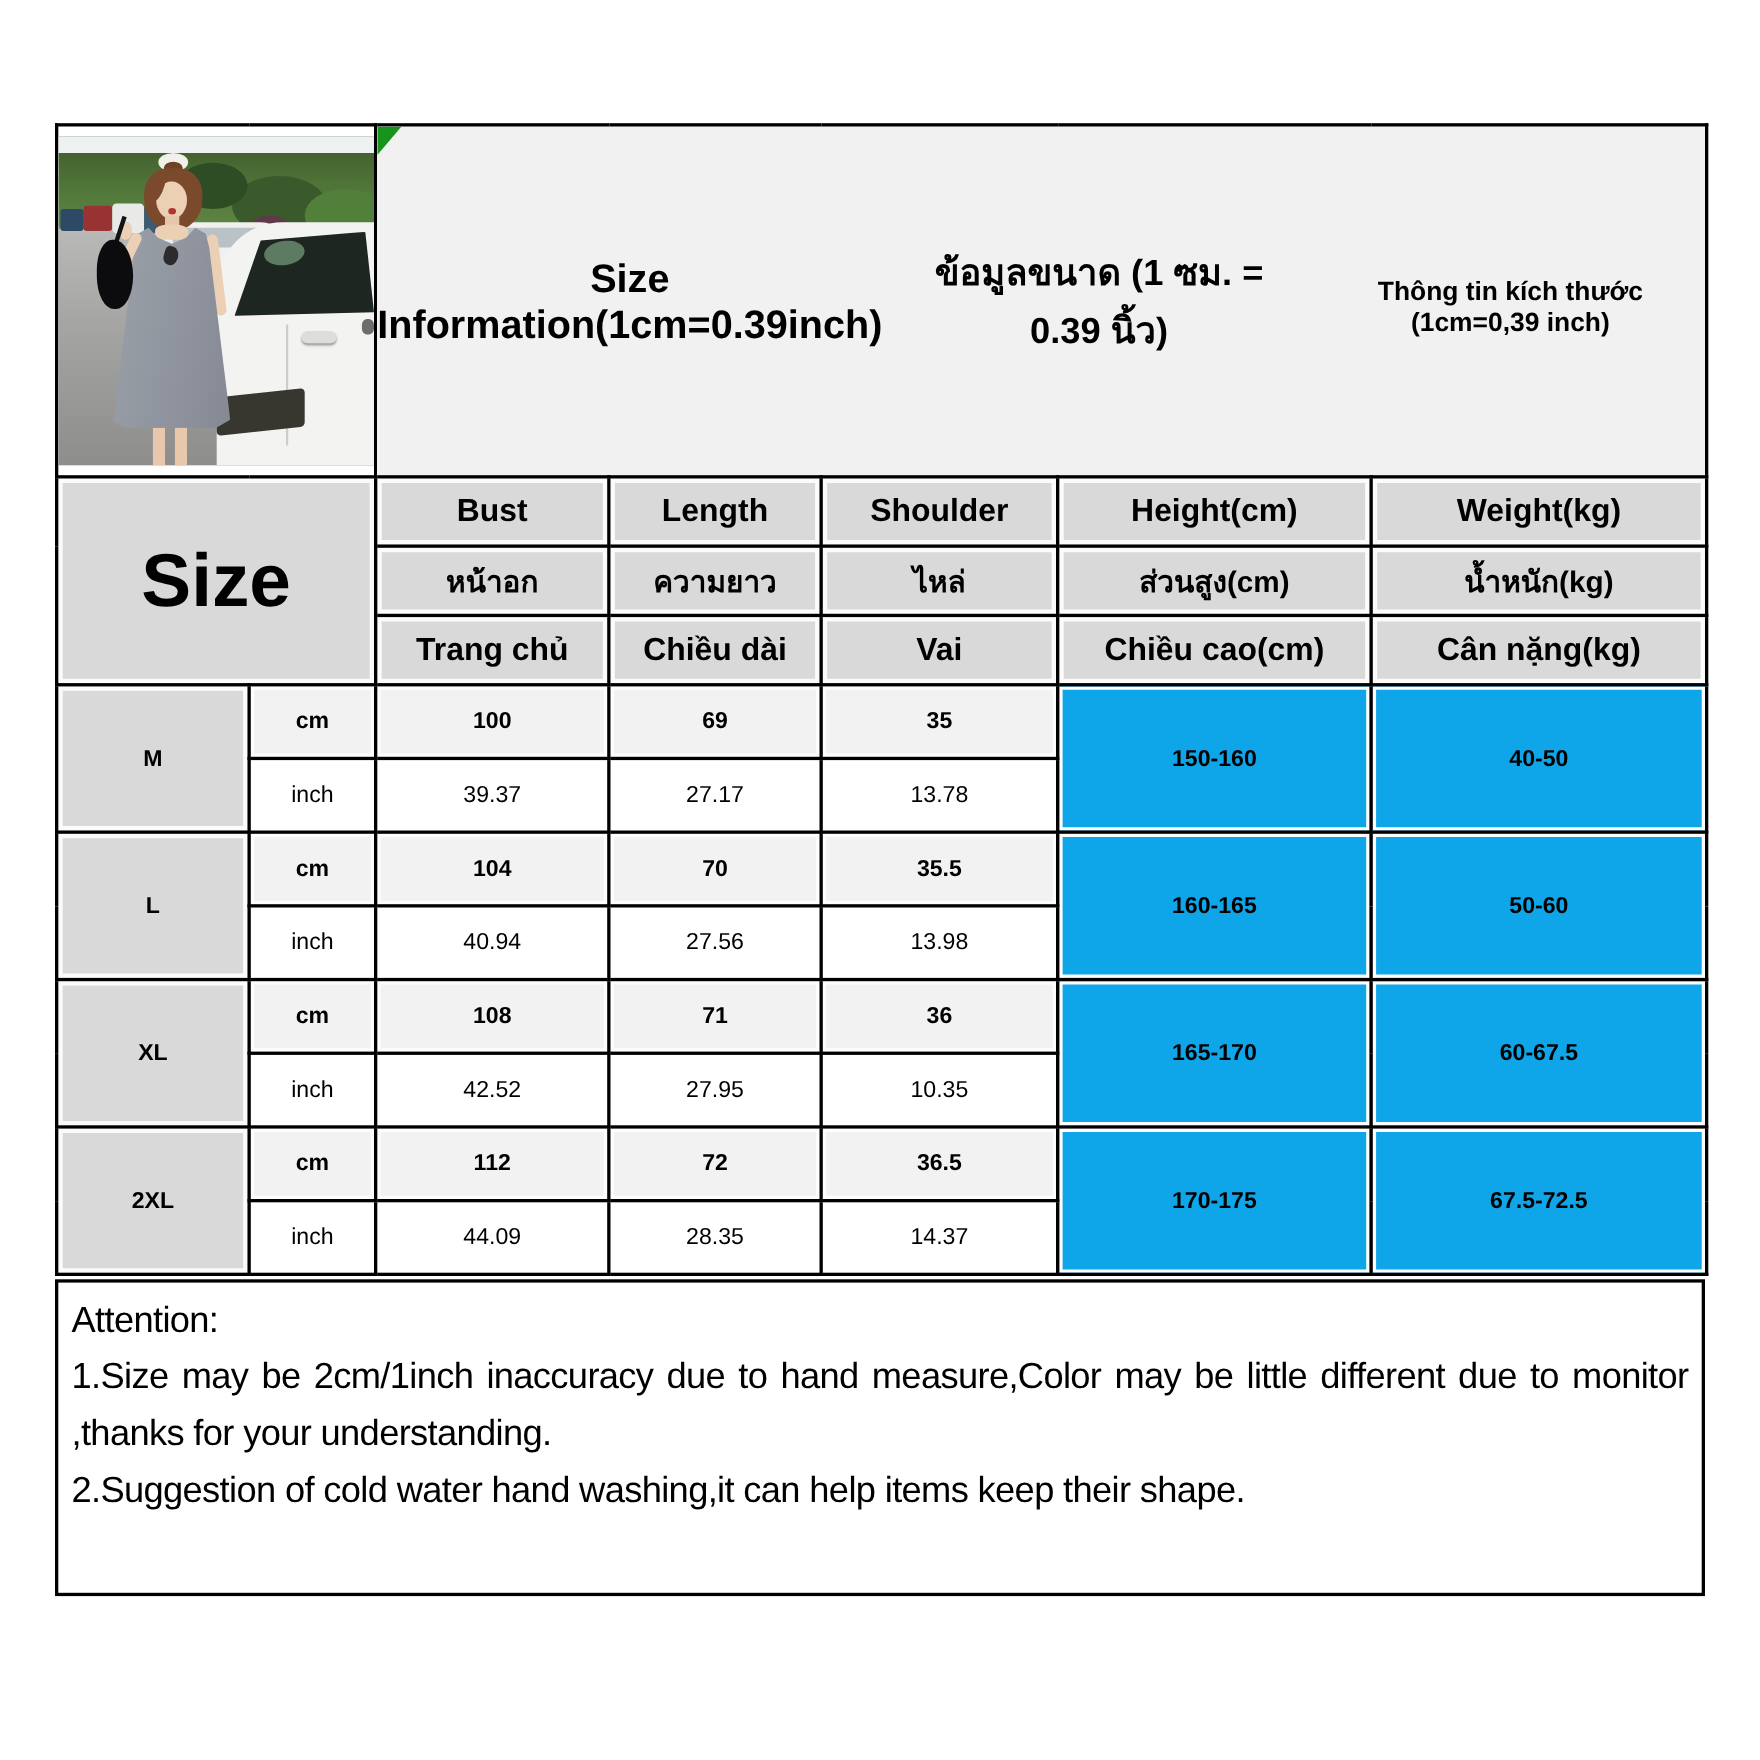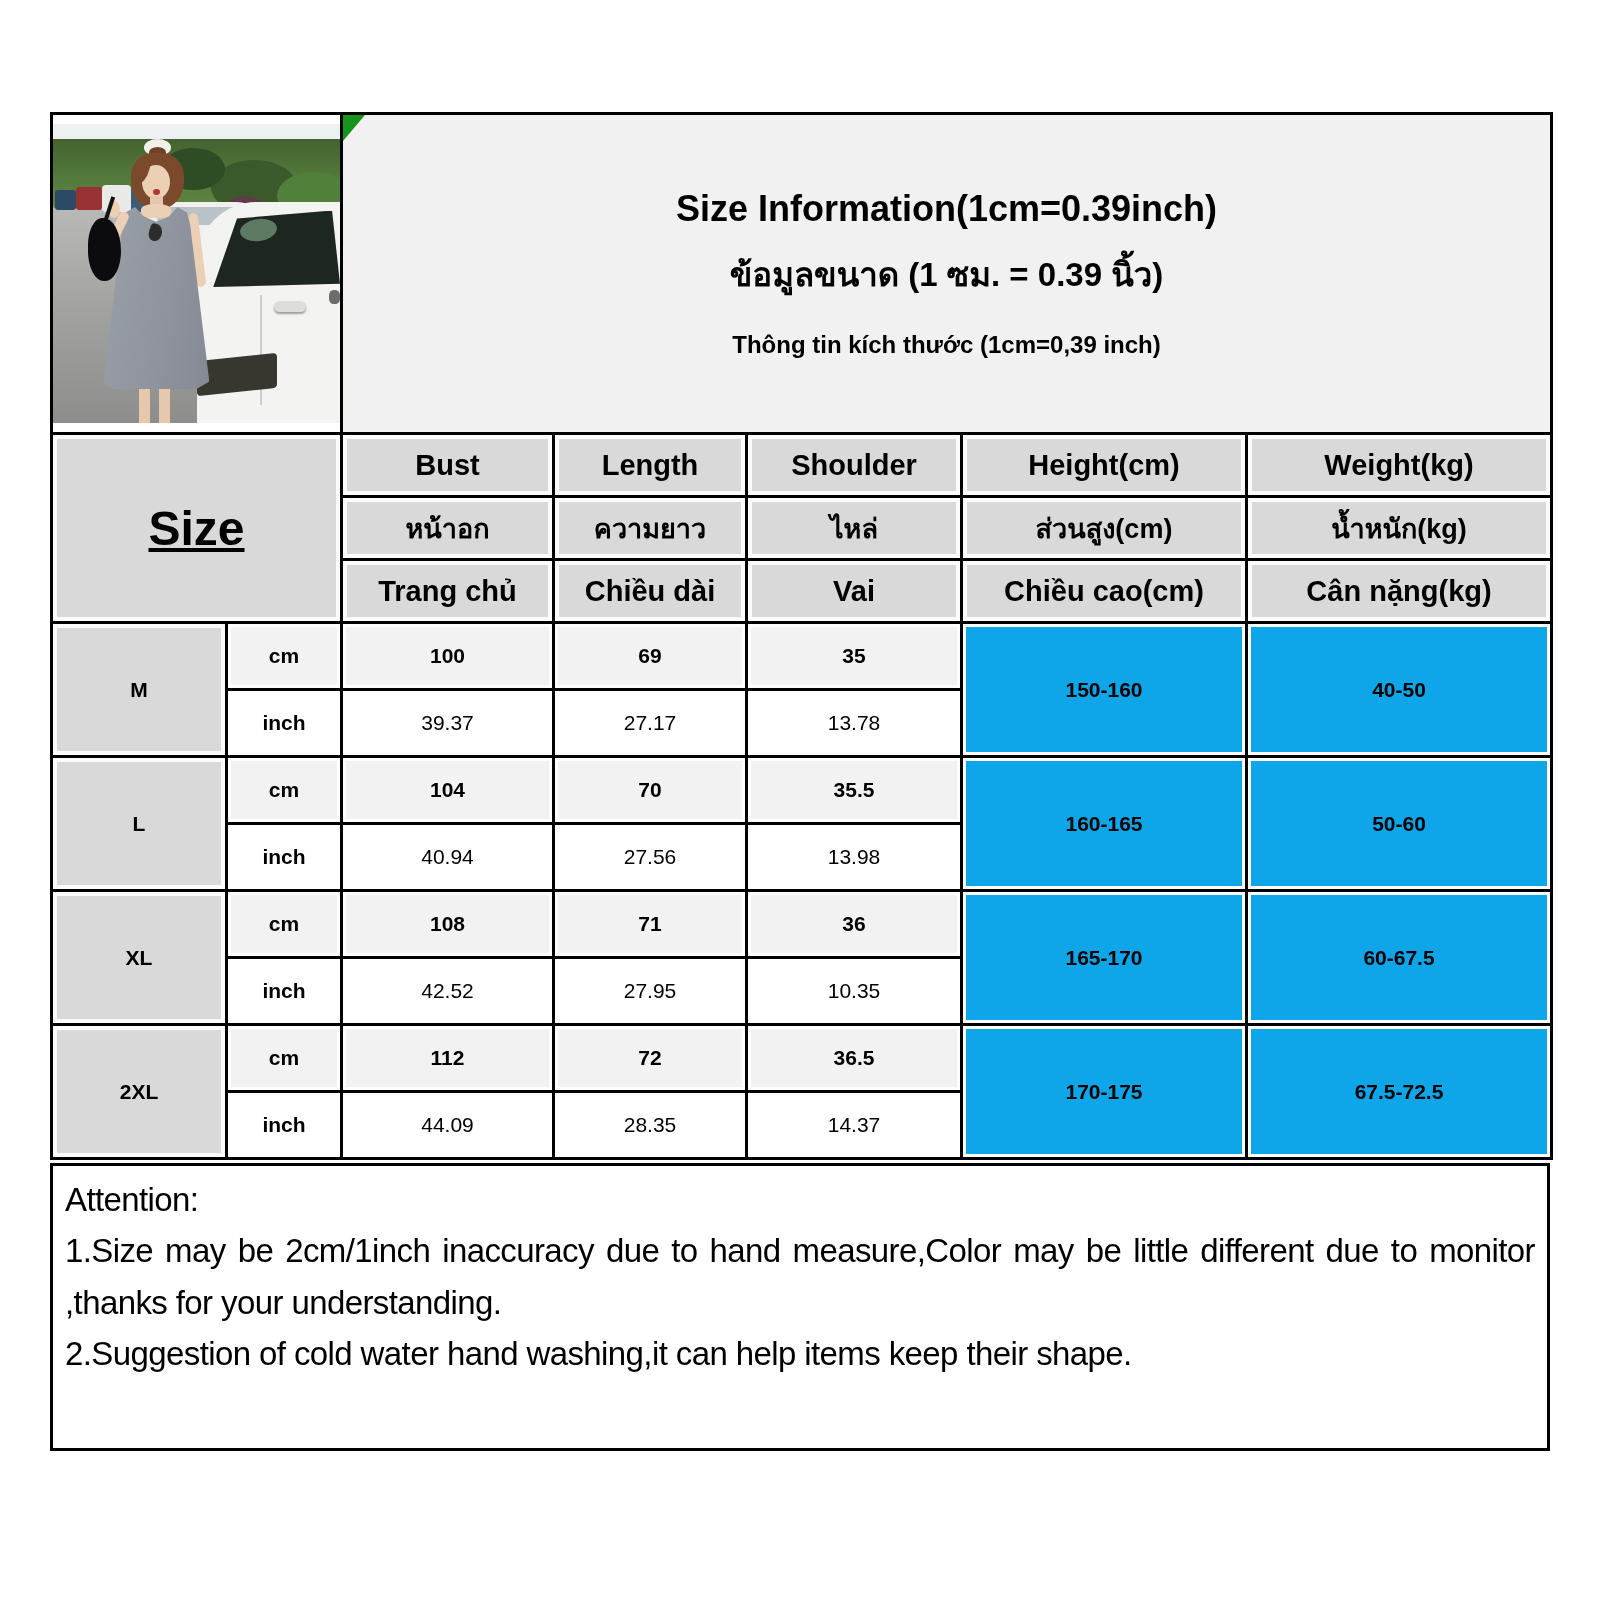--- a/index.html
+++ b/index.html
@@ -14,42 +14,42 @@
   .size-table td{
     border:3px solid #000;text-align:center;vertical-align:middle;
     padding:0;overflow:hidden;
   }
 
   
   .photo-cell{background:#fff;height:317px;padding:9px;vertical-align:top;}
   .title-cell{background:#f1f1f1;position:relative;}
   .corner{position:absolute;top:0;left:0;width:0;height:0;
     border-top:26px solid #16941b;border-right:22px solid transparent;}
-  .title-stack{display:flex;flex-direction:column;justify-content:center;
+  .title-stack{display:flex;flex-direction:row;justify-content:center;
     align-items:center;height:317px;gap:18px;font-weight:bold;}
   .t-en{font-size:36px;}
   .t-th{font-size:33px;}
   .t-vi{font-size:24px;margin-top:12px;}
 
   
   .hdr-row td{height:60px;background:#d9d9d9;font-weight:bold;
     box-shadow:inset 0 0 0 4px #fbfbfb;}
   .hdr-en{font-size:29px;}
   .hdr-th{font-size:27px;}
   .hdr-vi{font-size:29px;}
-  .size-big{font-size:48px;font-weight:bold;background:#d9d9d9;
-    box-shadow:inset 0 0 0 4px #fbfbfb;text-decoration:underline;}
+  .size-big{font-size:68px;font-weight:bold;background:#d9d9d9;
+    box-shadow:inset 0 0 0 4px #fbfbfb;}
 
   
   .cm-row td,.in-row td{height:64px;font-size:21px;}
   .size-cell{background:#d9d9d9;font-weight:bold;font-size:33px;
     box-shadow:inset 0 0 0 4px #fbfbfb;}
   .cm-row .unit,.cm-row .val{background:#f2f2f2;font-weight:bold;
     box-shadow:inset 0 0 0 3px #fdfdfd;}
-  .in-row .unit{font-weight:bold;background:#fff;}
+  .in-row .unit{font-weight:normal;background:#fff;}
   .in-row .val{font-weight:normal;background:#fff;}
   .unit{font-size:30px;}
   .range{background:#0ea5e9;font-weight:bold;font-size:31px;
     box-shadow:inset 0 0 0 3px #fdfdfd;}
 
   
   .attention{border:3px solid #000;margin-top:3px;min-height:288px;
     box-sizing:border-box;padding:8px 12px;background:#fff;
     font-size:33px;line-height:1.56;letter-spacing:-0.6px;}
   .attention .just{text-align:justify;}

